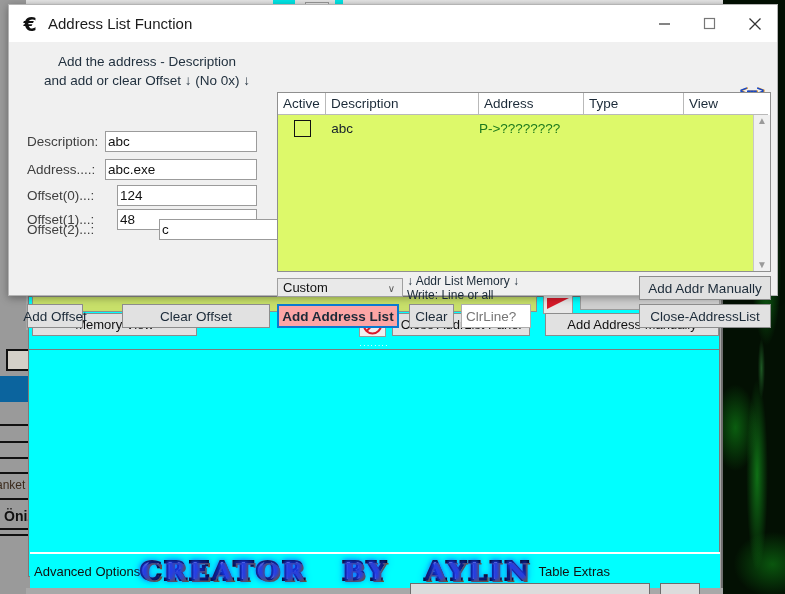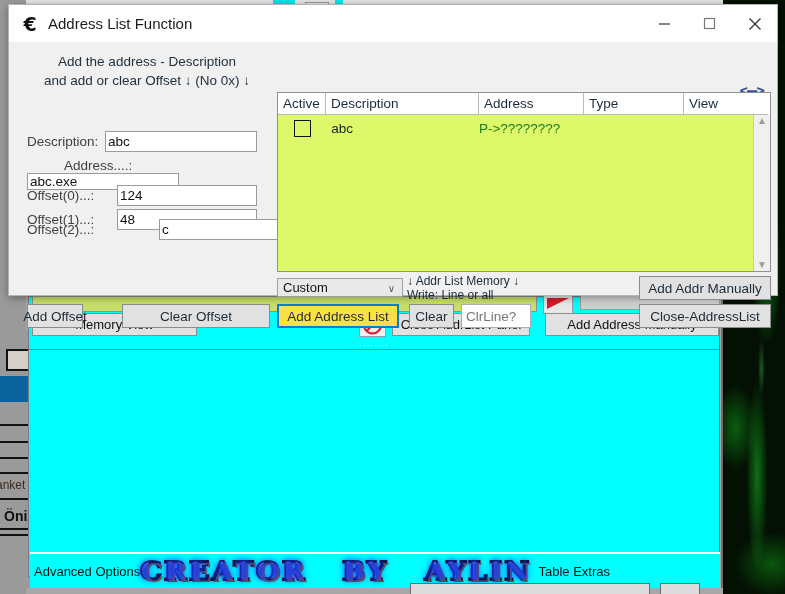--- a/index.html
+++ b/index.html
@@ -228,21 +228,21 @@
     height: 21px;
     background: #fff;
     border: 1px solid #9b9b9b;
     box-sizing: border-box;
     font-size: 13.5px;
     color: #111;
     padding: 0 2px;
     font-family: "Liberation Sans", sans-serif;
     outline: none;
   }
-  .r1 { top: 88px; } .r2 { top: 116px; flex-direction: column; } .r3 { top: 142px; }
+  .r1 { top: 88px; } .r2 { top: 116px; } .r3 { top: 142px; }
   .r4 { top: 166px; } .r5 { top: 176px; gap: 42px; }
 
   .btn {
     background: #e1e1e1;
     border: 1px solid #8c8c8c;
     box-sizing: border-box;
     font-size: 13.5px;
     color: #1b2a38;
     display: flex; align-items: center; justify-content: center;
     white-space: nowrap;
@@ -297,21 +297,21 @@
 
   .note2 {
     position:absolute; left:398px; top:232px; width:230px;
     font-size:12px; color:#1b2a38; line-height:14px;
   }
   .note2 .n1 { white-space:nowrap; }
   .note2 .n2 { white-space:nowrap; }
 
   .btn-addlist {
     position:absolute; left:268px; top:262px; width:122px; height:24px;
-    border:2px solid #0a7ad0; background:#fde047;
+    border:2px solid #0a7ad0; background:#fca5a5;font-weight:bold;
   }
   .btn-clear { position:absolute; left:400px; top:262px; width:45px; height:24px; }
   .inp-clrline {
     position:absolute; left:452px; top:262px; width:70px; height:24px;
     background:#fff; border:1px solid #adadad; box-sizing:border-box;
     font-size:13.5px; color:#8c8c8c; padding:0 4px; outline:none;
     font-family:"Liberation Sans", sans-serif;
   }
   .btn-addmanual { position:absolute; left:630px; top:234px; width:132px; height:24px; }
   .btn-closelist { position:absolute; left:630px; top:262px; width:132px; height:24px; }

